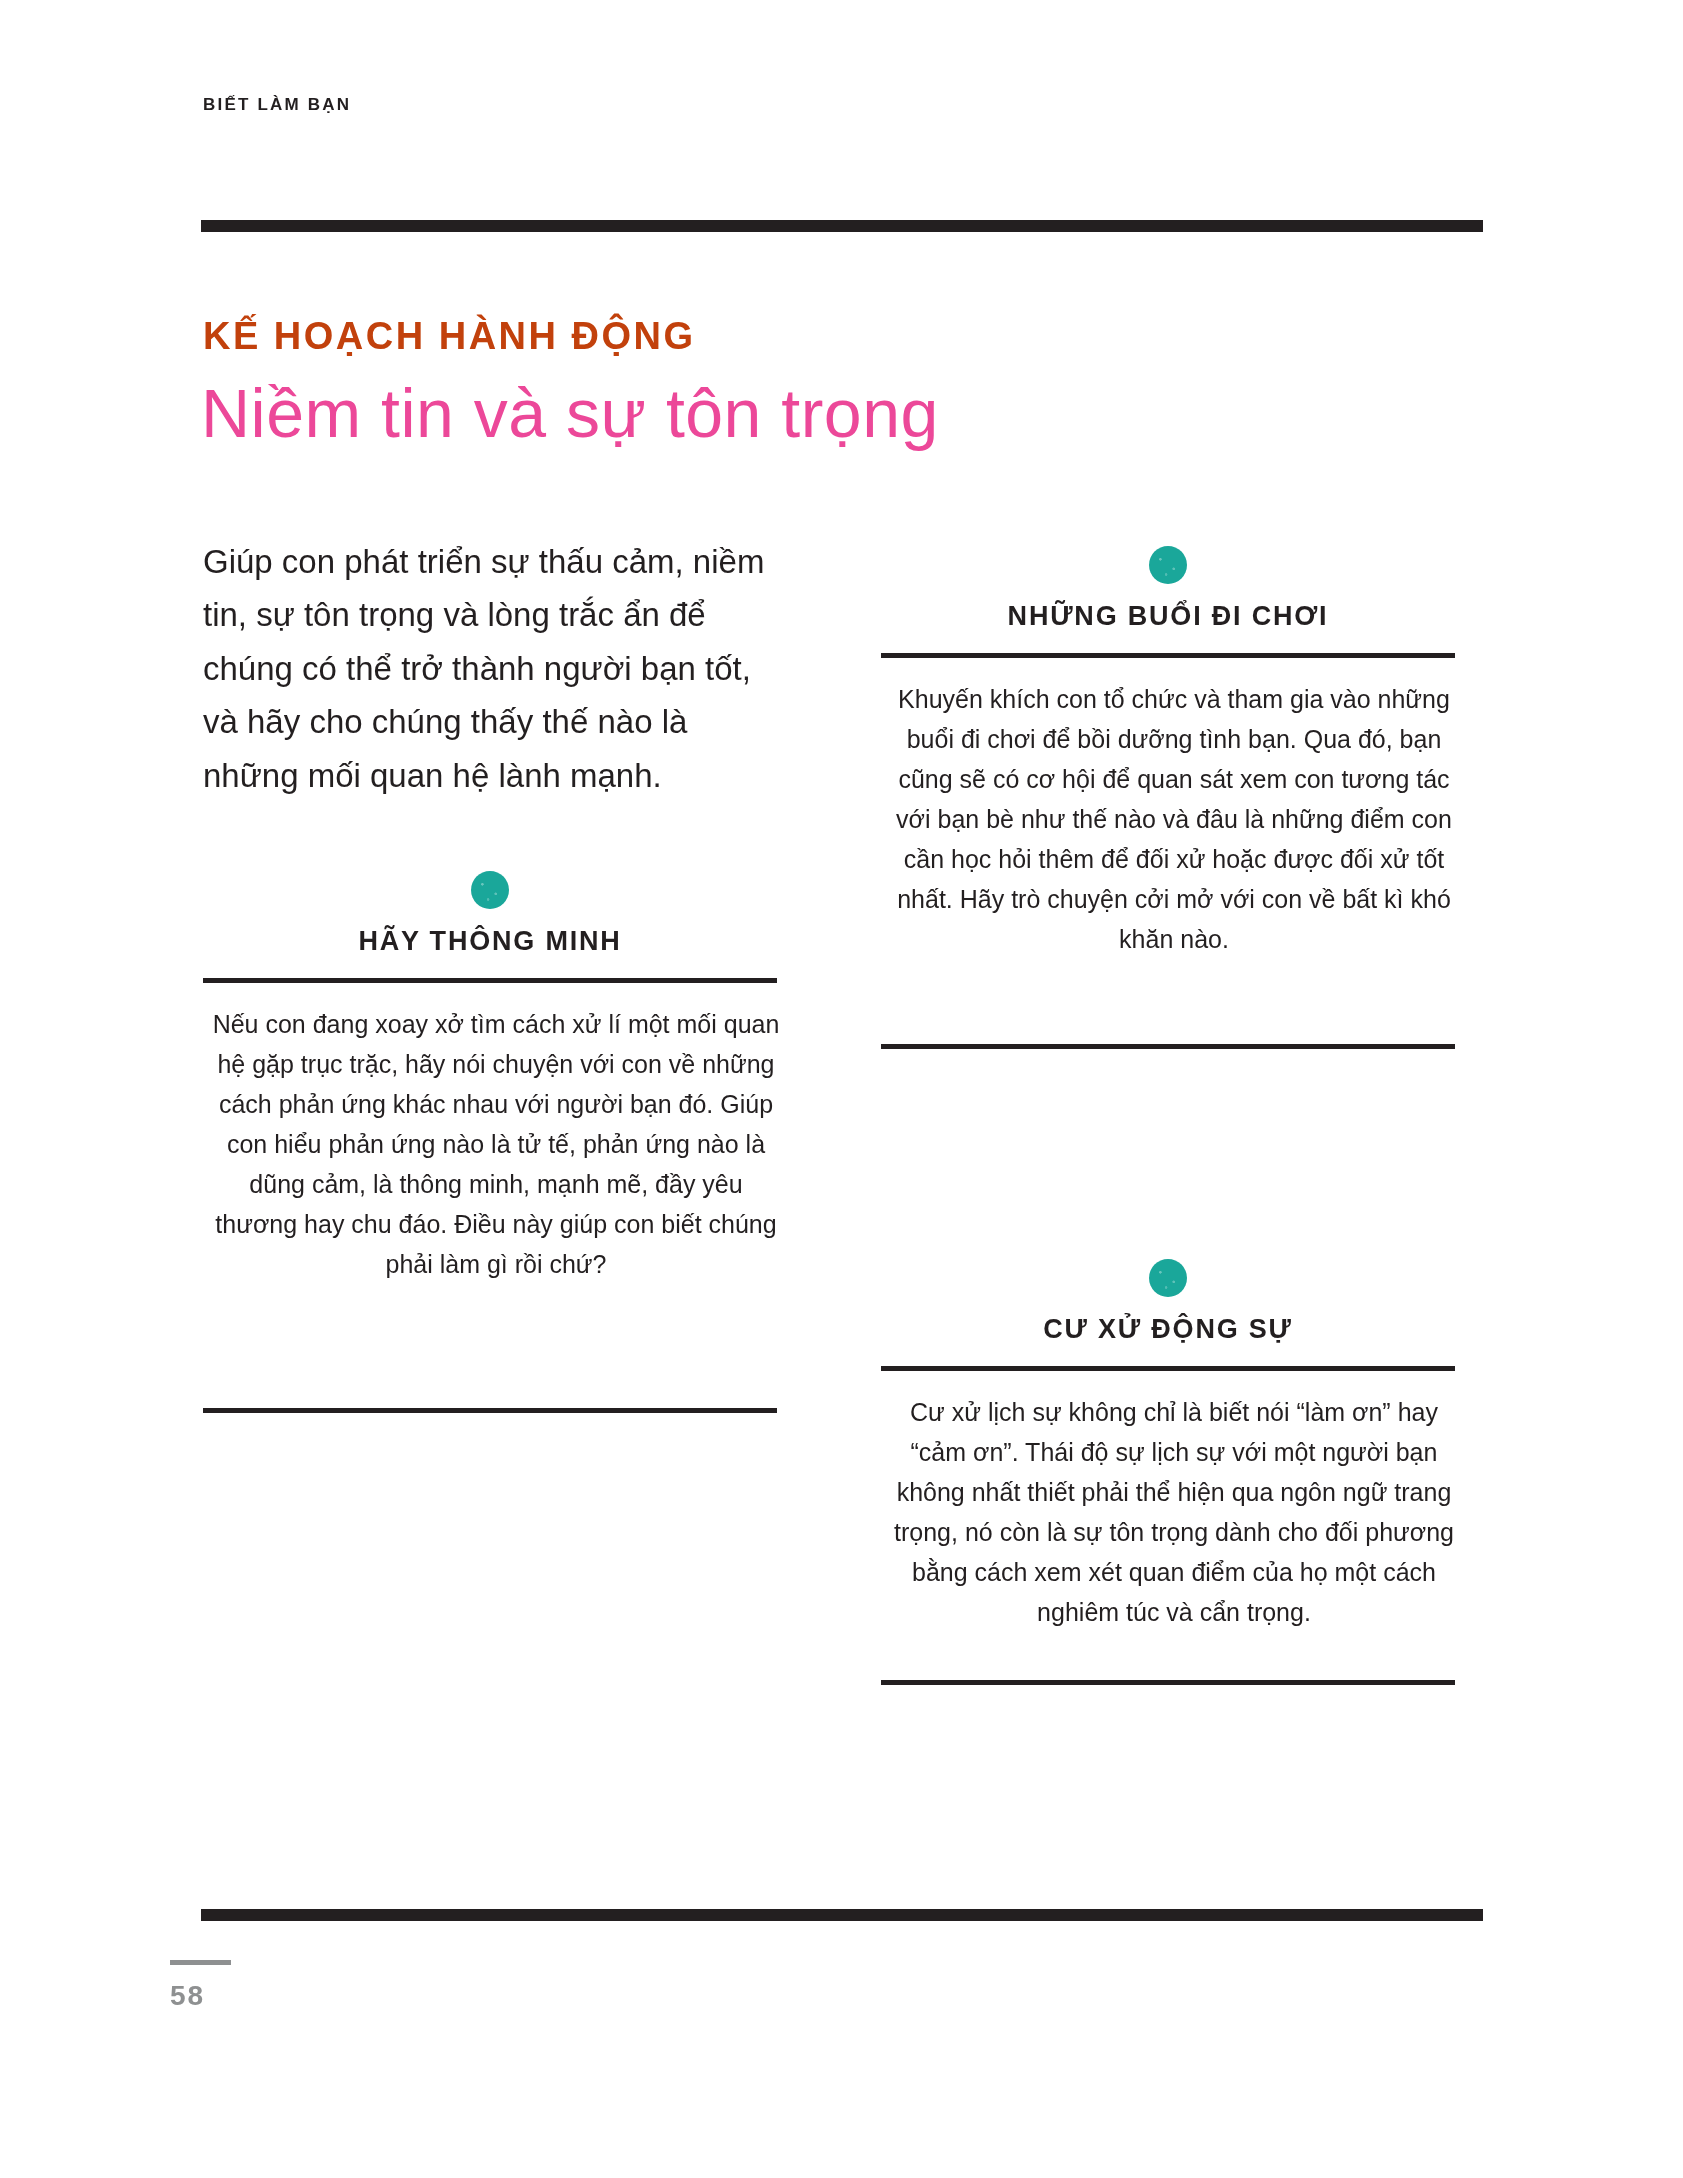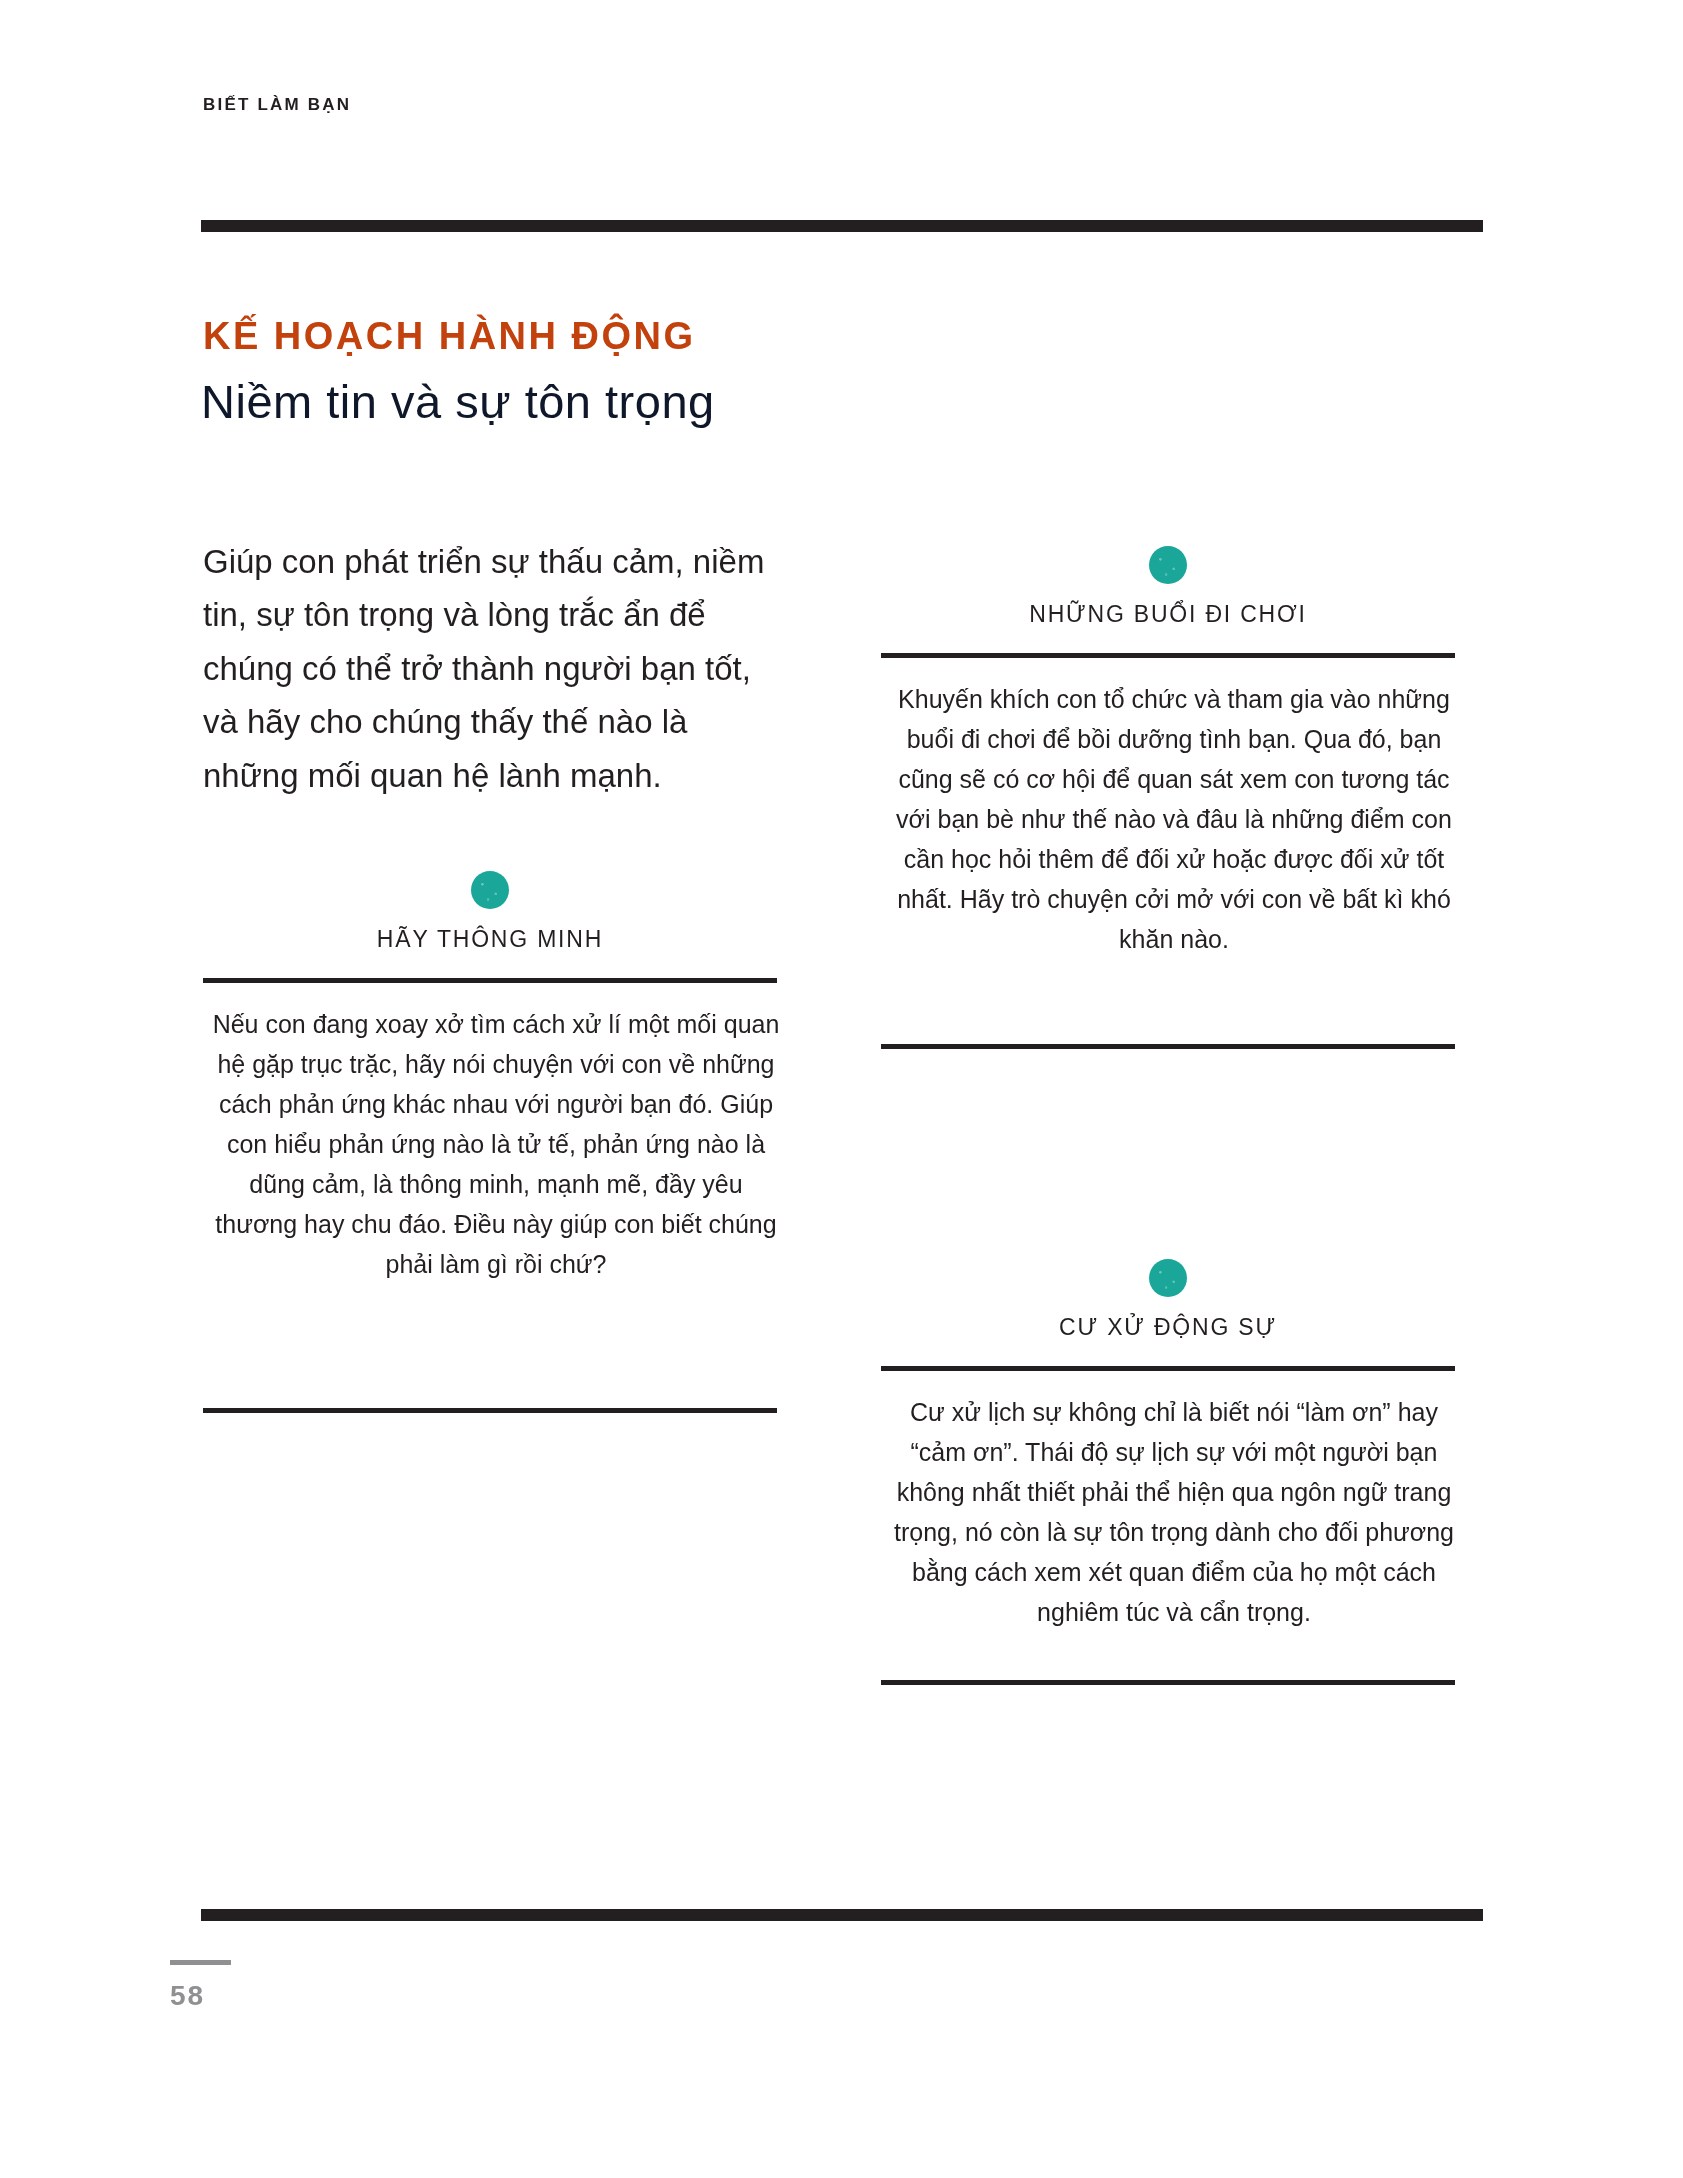--- a/index.html
+++ b/index.html
@@ -61,24 +61,24 @@
     font-size: 38px;
     font-weight: bold;
     letter-spacing: 2.5px;
     color: #c2410c;
     white-space: nowrap;
   }
   .title {
     position: absolute;
     left: 201px;
     top: 374px;
-    font-size: 47px;
+    font-size: 68px;
     font-weight: 300;
     letter-spacing: 0.5px;
-    color: #0f172a;
+    color: #ec4899;
     white-space: nowrap;
   }
 
   
   .intro {
     position: absolute;
     left: 203px;
     top: 535px;
     width: 574px;
     font-size: 33px;
@@ -104,22 +104,22 @@
       radial-gradient(circle at 65% 60%, rgba(255,255,255,0.30) 1px, transparent 1.6px),
       radial-gradient(circle at 45% 75%, rgba(255,255,255,0.25) 1px, transparent 1.6px);
   }
   .card h3 {
     position: absolute;
     top: 55px;
     left: 0;
     width: 100%;
     margin: 0;
     text-align: center;
-    font-size: 23px;
-    font-weight: normal;
+    font-size: 27px;
+    font-weight: bold;
     letter-spacing: 1.8px;
     color: #231f20;
   }
   .card .hr-top {
     position: absolute;
     top: 107px;
     left: 0;
     width: 100%;
     height: 5px;
     background: #231f20;

